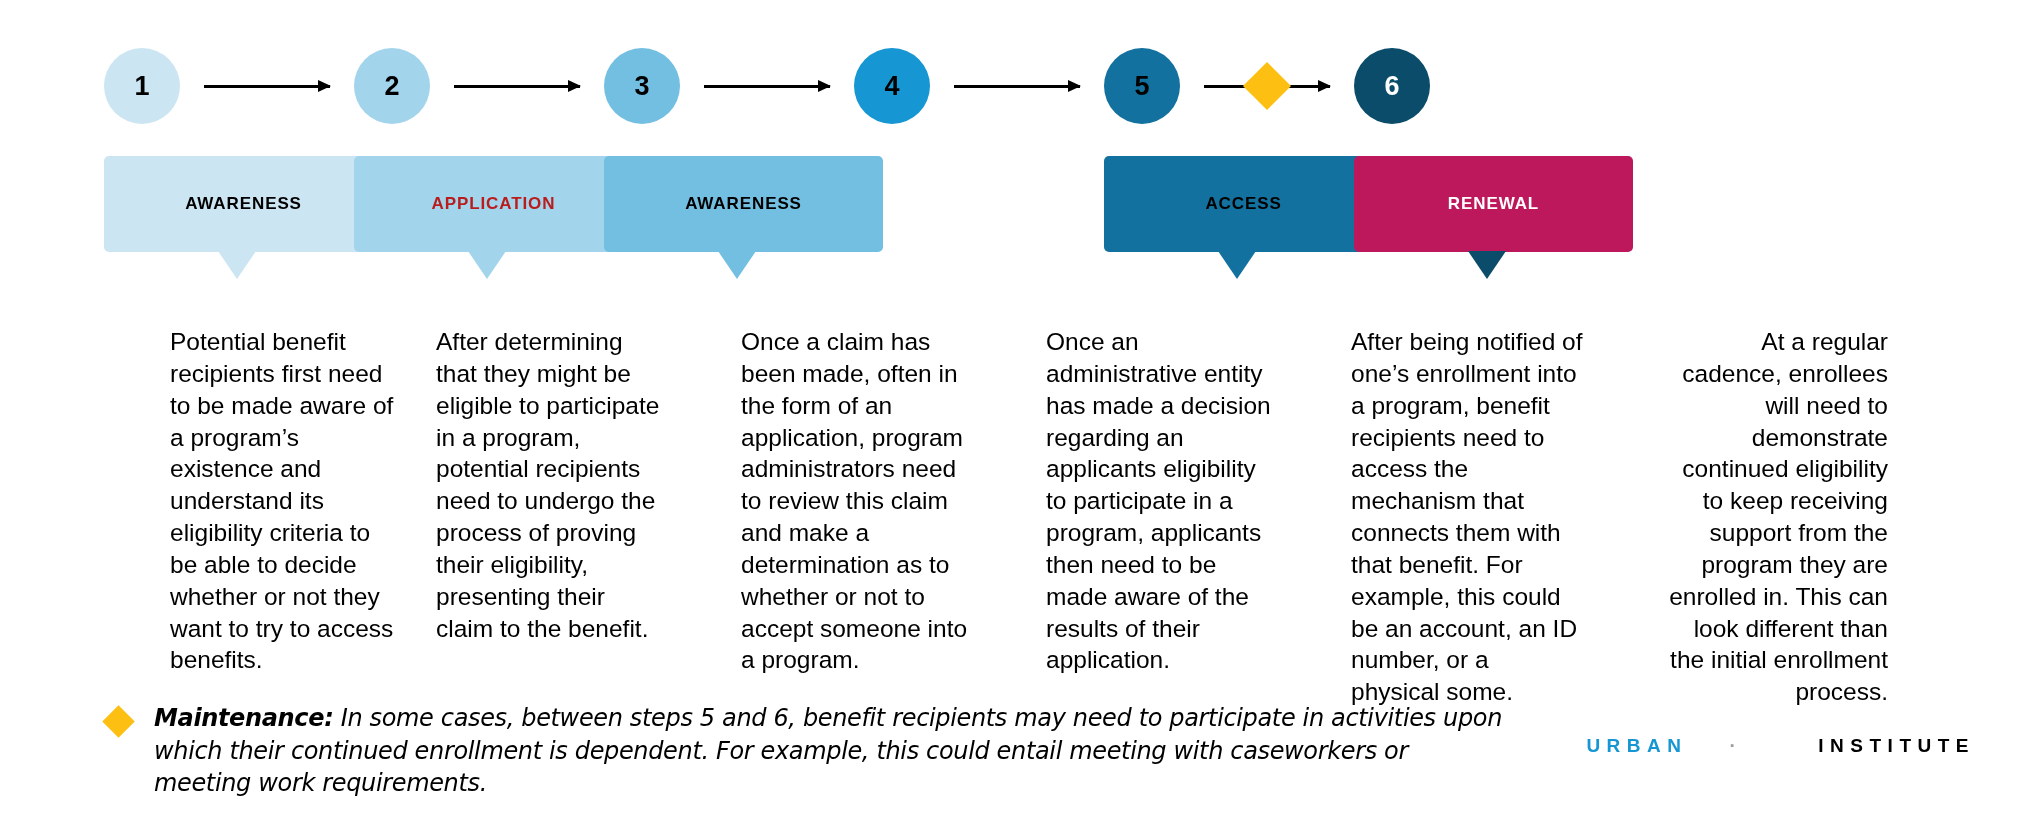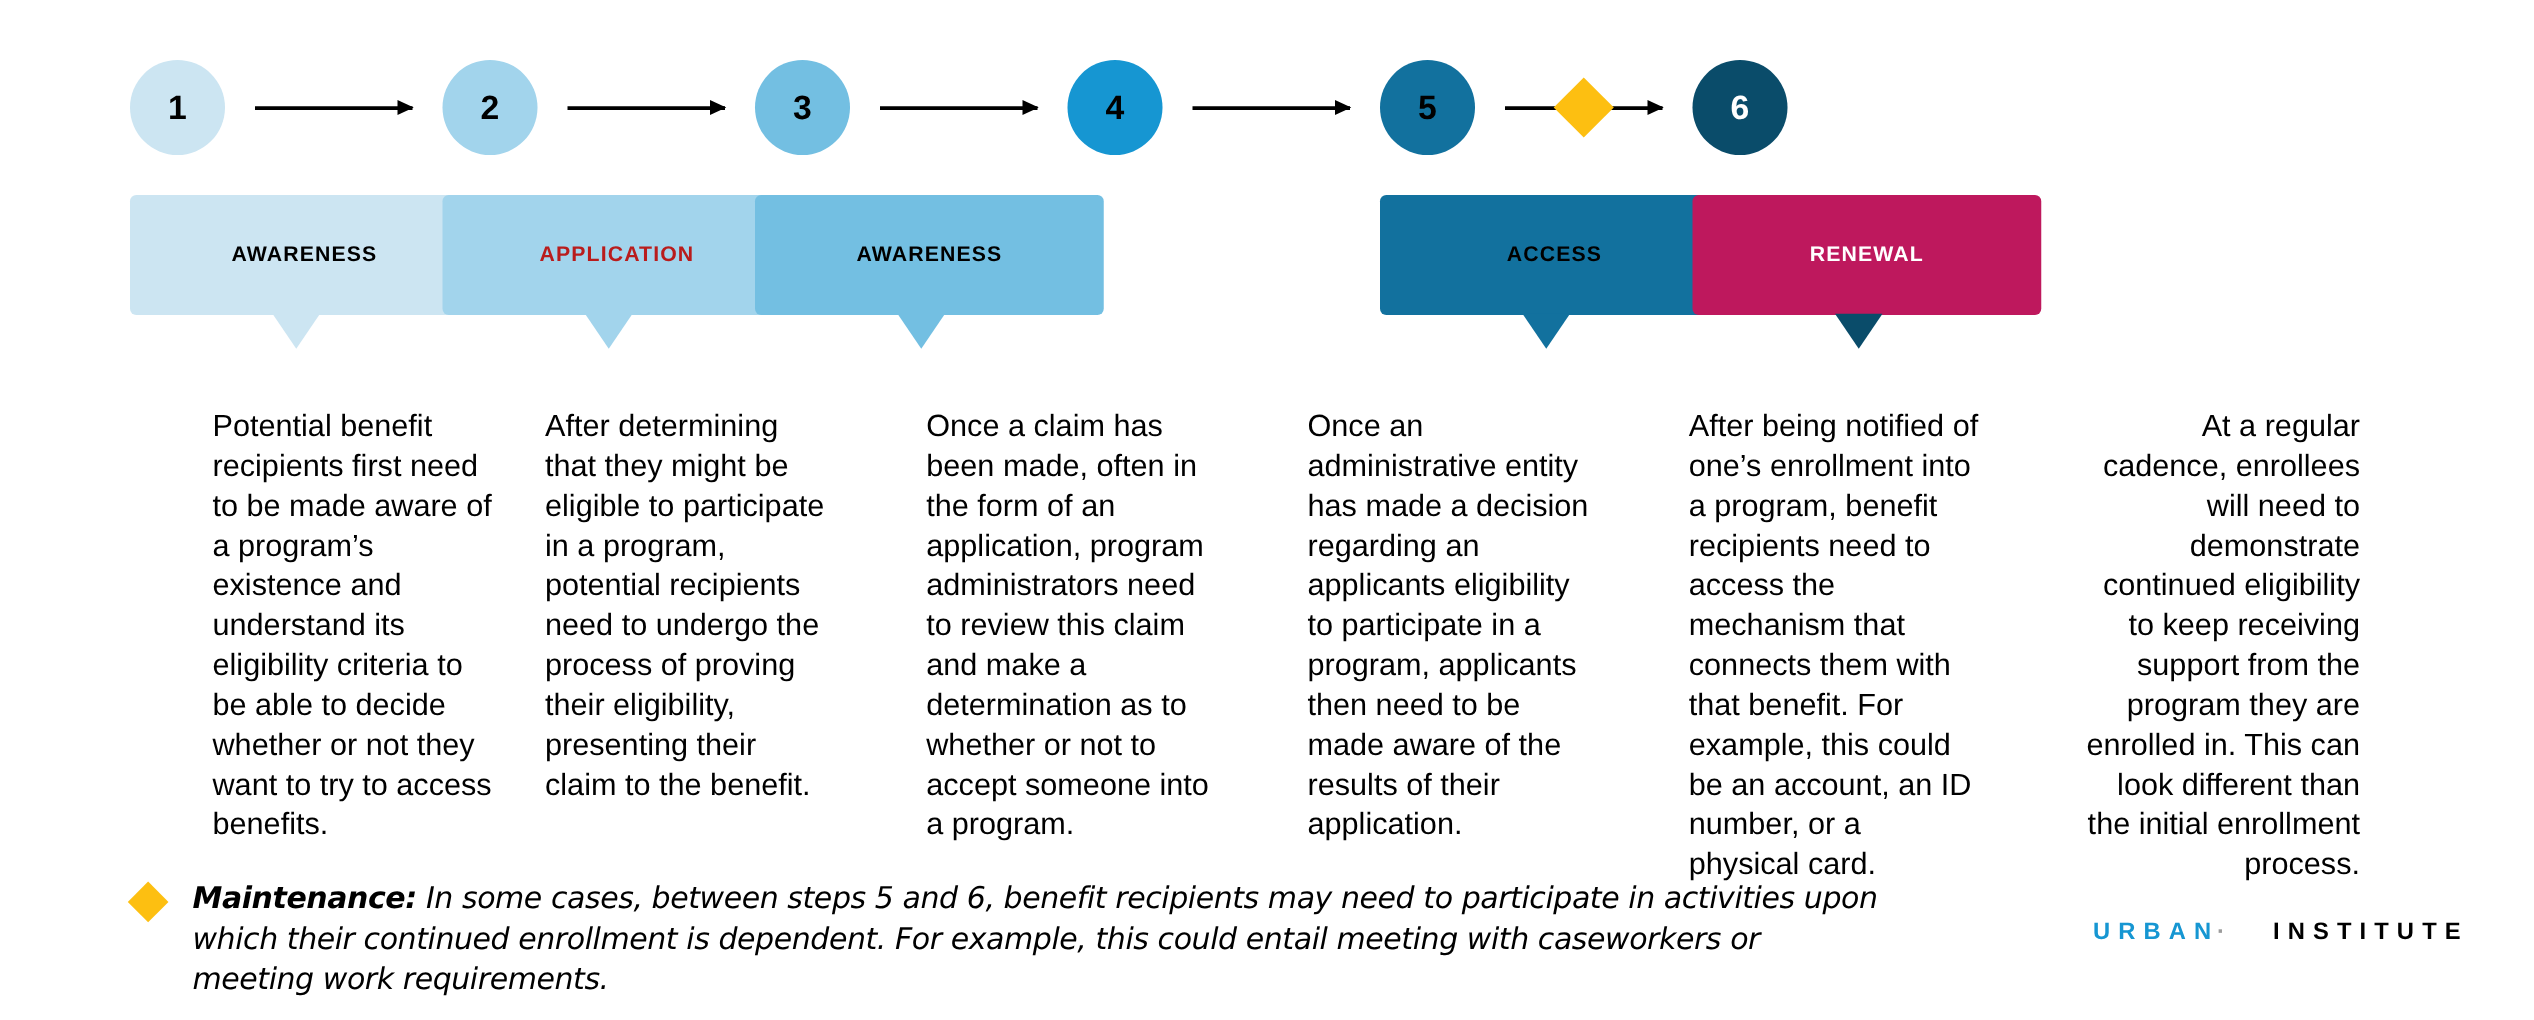--- a/index.html
+++ b/index.html
@@ -163,20 +163,21 @@
   
   .logo {
     position: absolute;
     right: 52px;
     top: 735px;
     display: flex;
     align-items: center;
     font-size: 19px;
     font-weight: bold;
     letter-spacing: 6.5px;
+    gap: 44px;
   }
   .logo .urban { color: #1696d2; }
   .logo .sep {
     color: #9b9b9b;
     margin: 0 2px 0 -2px;
   }
   .logo .institute { color: #000000; margin-left: 30px; }
 </style>
 </head>
 <body>
@@ -259,21 +260,21 @@
       <span class="banner-label">RENEWAL</span>
       <span class="banner-tail" style="border-top-color: rgb(10, 76, 106);"></span>
     </div>
   </div>
 
   <div class="descriptions">
     <div class="desc-col" style="left:26px;margin-left:40px;">Potential benefit recipients first need to be made aware of a program’s existence and understand its eligibility criteria to be able to decide whether or not they want to try to access benefits.</div>
     <div class="desc-col" style="left:332px;">After determining that they might be eligible to participate in a program, potential recipients need to undergo the process of proving their eligibility, presenting their claim to the benefit.</div>
     <div class="desc-col" style="left:637px;">Once a claim has been made, often in the form of an application, program administrators need to review this claim and make a determination as to whether or not to accept someone into a program.</div>
     <div class="desc-col" style="left:942px;">Once an administrative entity has made a decision regarding an applicants eligibility to participate in a program, applicants then need to be made aware of the results of their application.</div>
-    <div class="desc-col" style="left:1247px;">After being notified of one’s enrollment into a program, benefit recipients need to access the mechanism that connects them with that benefit. For example, this could be an account, an ID number, or a physical card.</div>
+    <div class="desc-col" style="left:1247px;">After being notified of one’s enrollment into a program, benefit recipients need to access the mechanism that connects them with that benefit. For example, this could be an account, an ID number, or a physical some.</div>
     <div class="desc-col" style="left:1552px;text-align:right;">At a regular cadence, enrollees will need to demonstrate continued eligibility to keep receiving support from the program they are enrolled in. This can look different than the initial enrollment process.</div>
   </div>
 
   <div class="footnote">
     <span class="footnote-marker" style="background: rgb(253, 191, 17);"></span>
     <div class="footnote-text">
       <b>Maintenance:</b><span> In some cases, between steps 5 and 6, benefit recipients may need to participate in activities upon which their continued enrollment is dependent. For example, this could entail meeting with caseworkers or meeting work requirements.</span>
     </div>
   </div>
 

